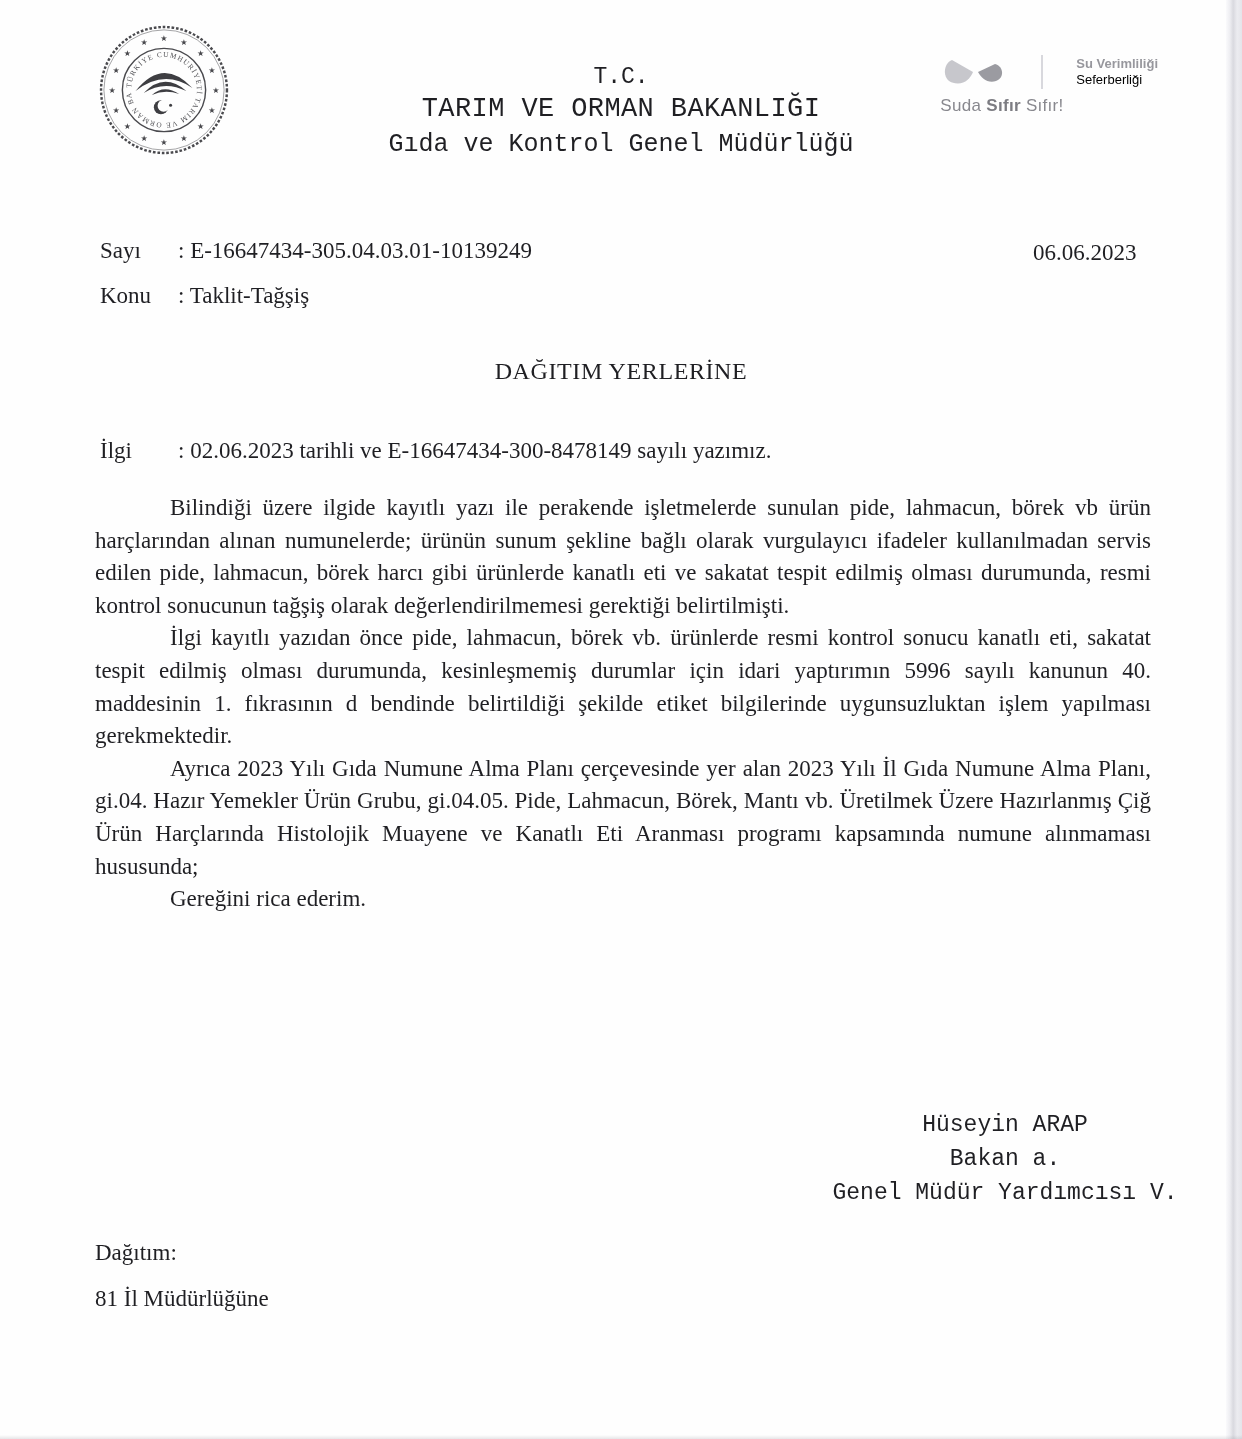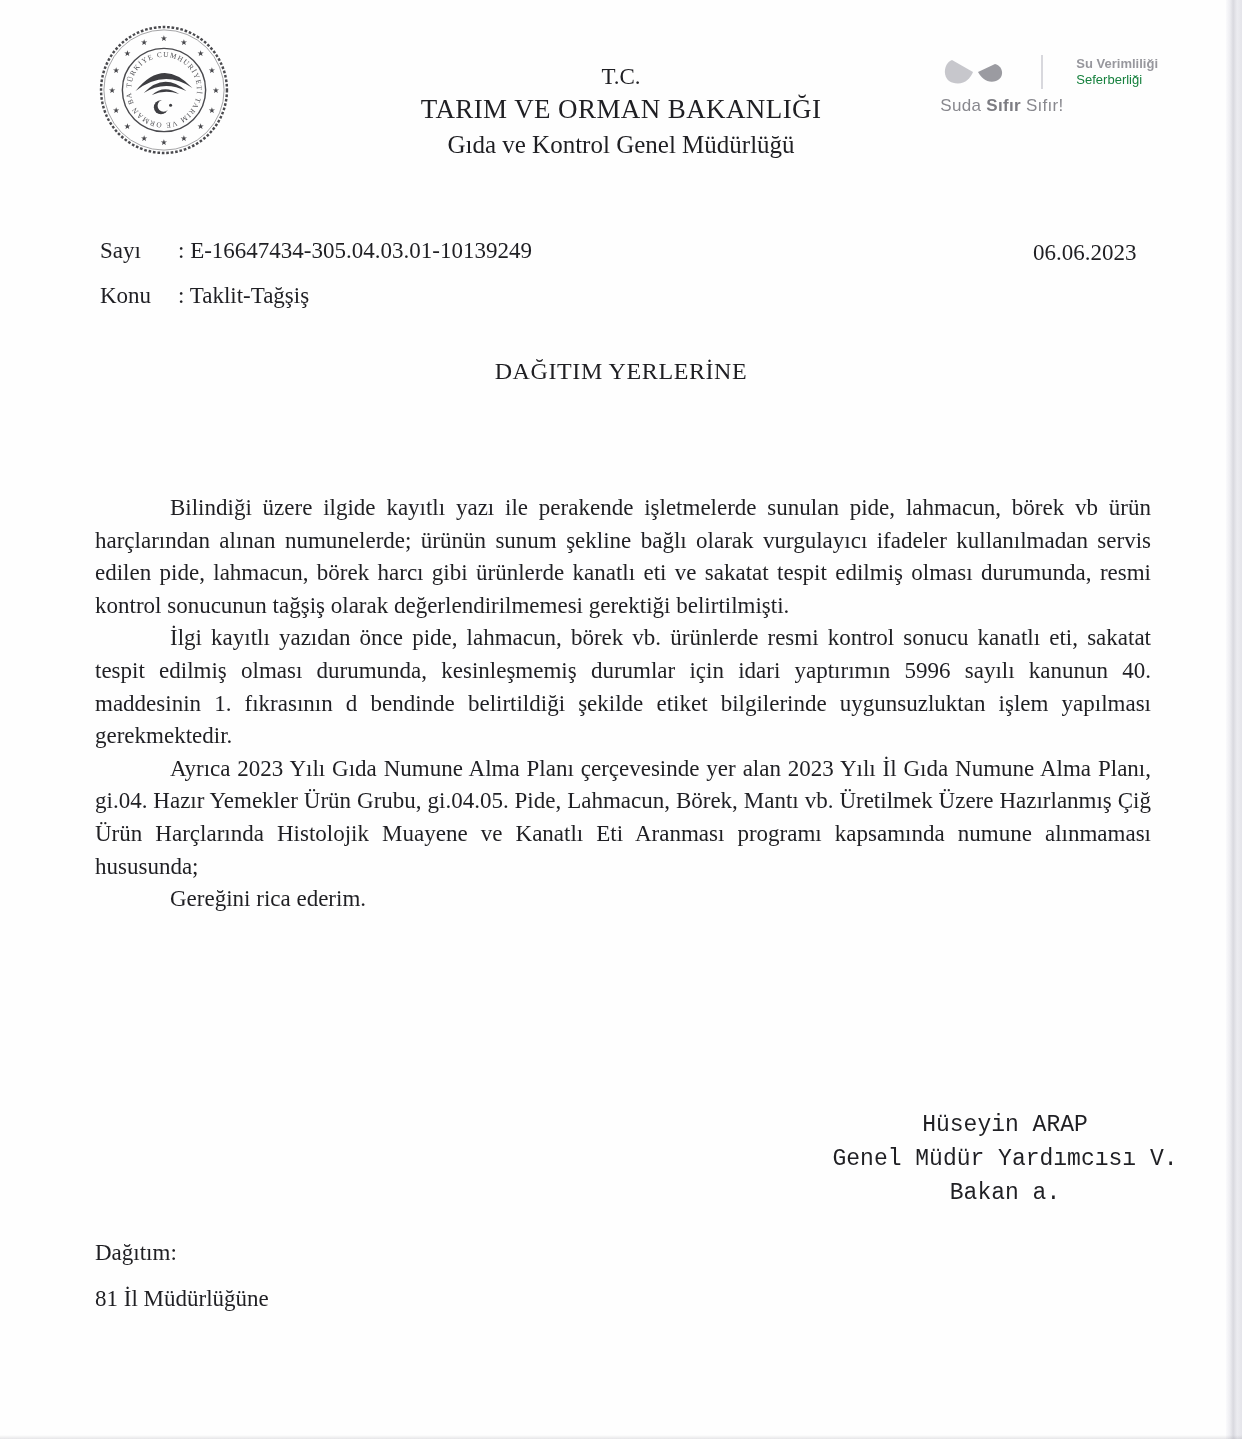--- a/index.html
+++ b/index.html
@@ -23,33 +23,33 @@
     background: linear-gradient(to bottom, rgba(0,0,0,0), rgba(120,120,130,0.18));
   }
 
   
   .emblem { position: absolute; left: 98px; top: 24px; width: 132px; height: 132px; }
   .emblem svg { width: 100%; height: 100%; }
   .emblem-star { font-family: "DejaVu Sans", sans-serif; font-size: 8px; fill: #48484c; text-anchor: middle; }
   .ring-text { font-family: "Liberation Serif", serif; font-size: 7.2px; letter-spacing: 1.1px; fill: #515155; }
 
   
-  .letterhead { position: absolute; left: 0; top: 62px; width: 100%; text-align: center; line-height: 1.32; }
+  .letterhead { position: absolute; left: 0; top: 62px; width: 100%; text-align: center; line-height: 1.32; font-family: Liberation Mono, monospace; }
   .lh-tc { font-size: 23px; }
   .lh-ministry { font-size: 27px; letter-spacing: 0.4px; }
   .lh-dept { font-size: 25px; }
 
   
   .campaign { position: absolute; top: 52px; right: 84px; color: #a9a9af; font-family: "Liberation Sans", sans-serif; }
   .campaign-top { display: flex; align-items: center; gap: 26px; }
   .campaign-drops { width: 72px; height: 40px; }
   .campaign-divider { width: 0; height: 34px; border-left: 2px solid #d8d8dd; margin: 0 7px 0 3px; }
   .campaign-text { font-size: 13px; line-height: 16px; }
   .campaign-line1 { color: #97979d; font-weight: 700; }
-  .campaign-line2 { color: #15803d; }
+  .campaign-line2 { color: #000000; }
   .campaign-tagline { margin-top: 4px; font-size: 17px; color: #88888e; letter-spacing: 0.3px; }
   .campaign-tagline .bold { font-weight: 700; color: #7c7c82; }
 
   
   .meta-sayi { position: absolute; left: 100px; top: 238px; }
   .meta-konu { position: absolute; left: 100px; top: 283px; }
   .meta-row { display: flex; font-size: 23px; }
   .meta-label { width: 78px; }
   .doc-date { position: absolute; left: 1033px; top: 240px; font-size: 23px; }
 
@@ -167,32 +167,36 @@
     <span>: E-16647434-305.04.03.01-10139249</span>
   </div>
   <div class="meta-konu meta-row">
     <span class="meta-label">Konu</span>
     <span>: Taklit-Tağşiş</span>
   </div>
   <div class="doc-date">06.06.2023</div>
 
   <div class="doc-title">DAĞITIM YERLERİNE</div>
 
+  <div class="ref-row">
+    <span class="ref-label">İlgi</span>
+    <span>: 02.06.2023 tarihli ve E-16647434-300-8478149 sayılı yazımız.</span>
+  </div>
 
   <div class="body-text">
     <p>Bilindiği üzere ilgide kayıtlı yazı ile perakende işletmelerde sunulan pide, lahmacun, börek vb ürün harçlarından alınan numunelerde; ürünün sunum şekline bağlı olarak vurgulayıcı ifadeler kullanılmadan servis edilen pide, lahmacun, börek harcı gibi ürünlerde kanatlı eti ve sakatat tespit edilmiş olması durumunda, resmi kontrol sonucunun tağşiş olarak değerlendirilmemesi gerektiği belirtilmişti.</p>
     <p>İlgi kayıtlı yazıdan önce pide, lahmacun, börek vb. ürünlerde resmi kontrol sonucu kanatlı eti, sakatat tespit edilmiş olması durumunda, kesinleşmemiş durumlar için idari yaptırımın 5996 sayılı kanunun 40. maddesinin 1. fıkrasının d bendinde belirtildiği şekilde etiket bilgilerinde uygunsuzluktan işlem yapılması gerekmektedir.</p>
     <p><span>Ayrıca 2023 Yılı Gıda Numune Alma Planı çerçevesinde yer alan 2023 Yılı İl Gıda Numune Alma Planı, gi.04. Hazır Yemekler Ürün Grubu, gi.04.05. Pide, Lahmacun, Börek, Mantı vb. Üretilmek Üzere Hazırlanmış Çiğ Ürün Harçlarında Histolojik Muayene ve Kanatlı Eti Aranması programı kapsamında numune </span><span class="hl">alınmaması</span><span> hususunda;</span></p>
     <p>Gereğini rica ederim.</p>
   </div>
 
   <div class="signature">
     <div>Hüseyin ARAP</div>
+    <div>Bakan a.</div>
     <div>Genel Müdür Yardımcısı V.</div>
-    <div>Bakan a.</div>
   </div>
 
   <div class="distribution">
     <div class="dist-label">Dağıtım:</div>
     <div class="dist-line1" style="margin-top:20px">81 İl Müdürlüğüne</div>
   </div>
 
   <div class="scan-edge"></div>
   <div class="scan-edge-bottom"></div>
 </div>

